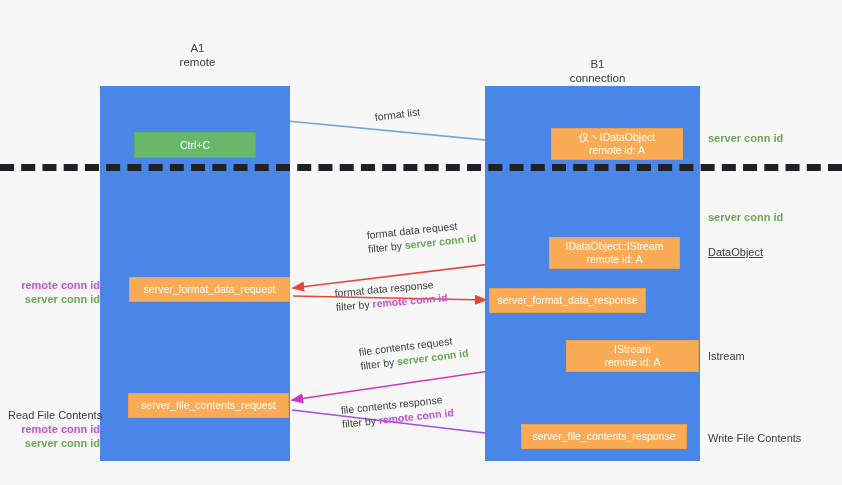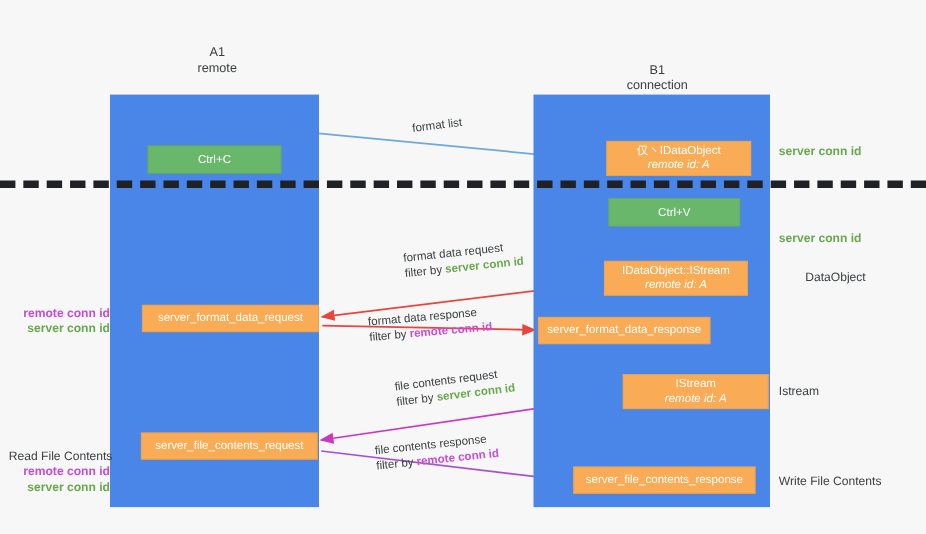--- a/index.html
+++ b/index.html
@@ -37,41 +37,41 @@
   .box{
     box-sizing:border-box;
     display:flex;flex-direction:column;
     align-items:center;justify-content:center;
     color:#ffffff;font-size:10.5px;line-height:13px;
     text-align:center;
     border:1px solid rgba(0,0,0,0.06);
   }
   .box.green{background:#6aa84f;background:#69b76a;}
   .box.orange{background:#f9ac55;}
-  .box .l2{font-size:10.5px;font-style:italic;}
+  .box .l2{font-size:10.5px;}
 
   #box-ctrlc{left:134px;top:120px;width:122px;height:26px;margin-top:12px;}
   #box-ctrlv{left:553px;top:180px;width:120px;height:26px;}
   #box-idataobject{left:551px;top:128px;width:132px;height:32px;}
   #box-getdata{left:549px;top:237px;width:131px;height:32px;}
   #box-istream{left:566px;top:340px;width:133px;height:32px;}
   #box-sfdreq{left:129px;top:277px;width:161px;height:25px;}
   #box-sfdres{left:489px;top:288px;width:157px;height:25px;}
   #box-sfcreq{left:128px;top:393px;width:161px;height:25px;}
   #box-sfcres{left:521px;top:424px;width:166px;height:25px;}
 
   
   .side{font-size:11px;line-height:14px;}
   .green-t{color:#6aa84f;font-weight:bold;}
   .purple-t{color:#c24fd4;font-weight:bold;}
   .plain{color:#3c4043;}
 
   #lbl-scid-1{left:708px;top:131px;}
   #lbl-scid-2{left:708px;top:210px;}
-  #lbl-dataobject{left:732px;top:245px;}
+  #lbl-dataobject{left:708px;top:245px;text-decoration:underline;}
   #lbl-istream{left:708px;top:349px;}
   #lbl-writefile{left:708px;top:431px;}
 
   #lbl-left-1{left:8px;top:278px;width:92px;text-align:right;}
   #lbl-left-2{left:8px;top:408px;width:92px;text-align:right;}
   #lbl-left-2 .plain{white-space:nowrap;}
 
   
   .cap{
     font-size:10.5px;line-height:14px;color:#3c4043;
@@ -146,23 +146,20 @@
 
   <div class="abs box green" id="box-ctrlc">
     <span>Ctrl+C</span>
   </div>
 
   <div class="abs box orange" id="box-idataobject">
     <span>仅㇔IDataObject</span>
     <span class="l2">remote id: A</span>
   </div>
 
-  <div class="abs box green" id="box-ctrlv">
-    <span>Ctrl+V</span>
-  </div>
 
   <div class="abs box orange" id="box-getdata">
     <span>IDataObject::IStream</span>
     <span class="l2">remote id: A</span>
   </div>
 
   <div class="abs box orange" id="box-istream">
     <span>IStream</span>
     <span class="l2">remote id: A</span>
   </div>

